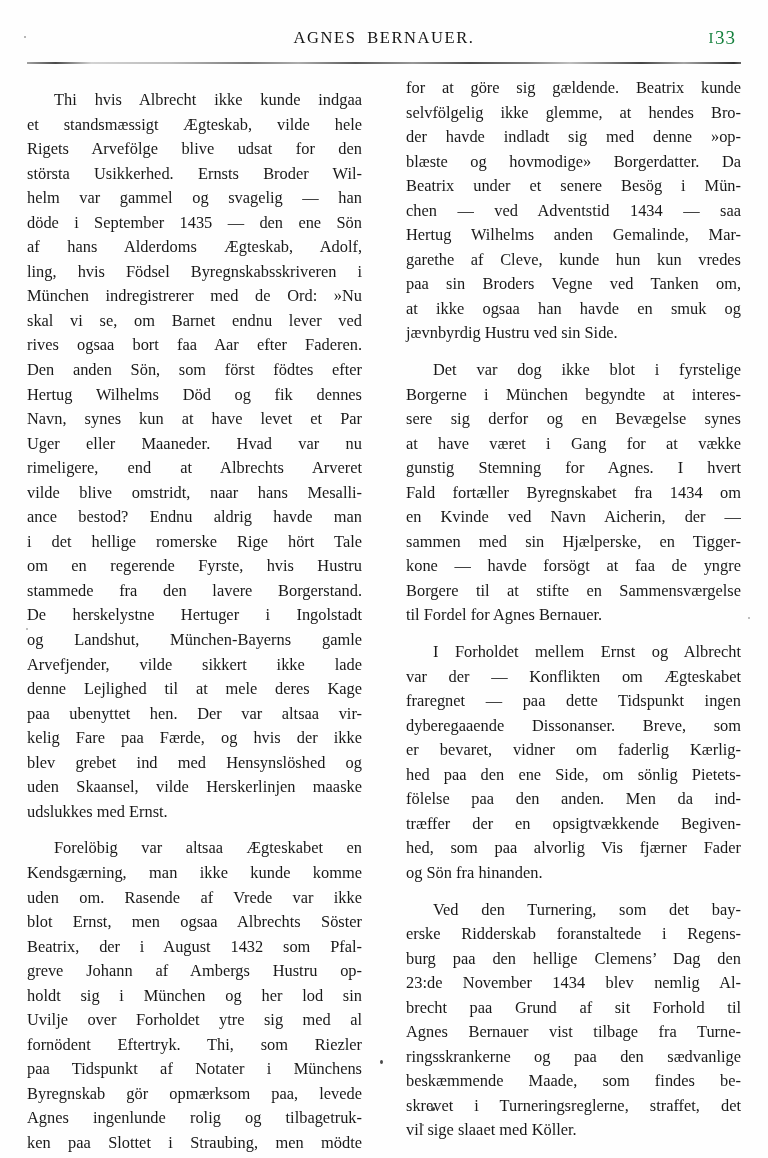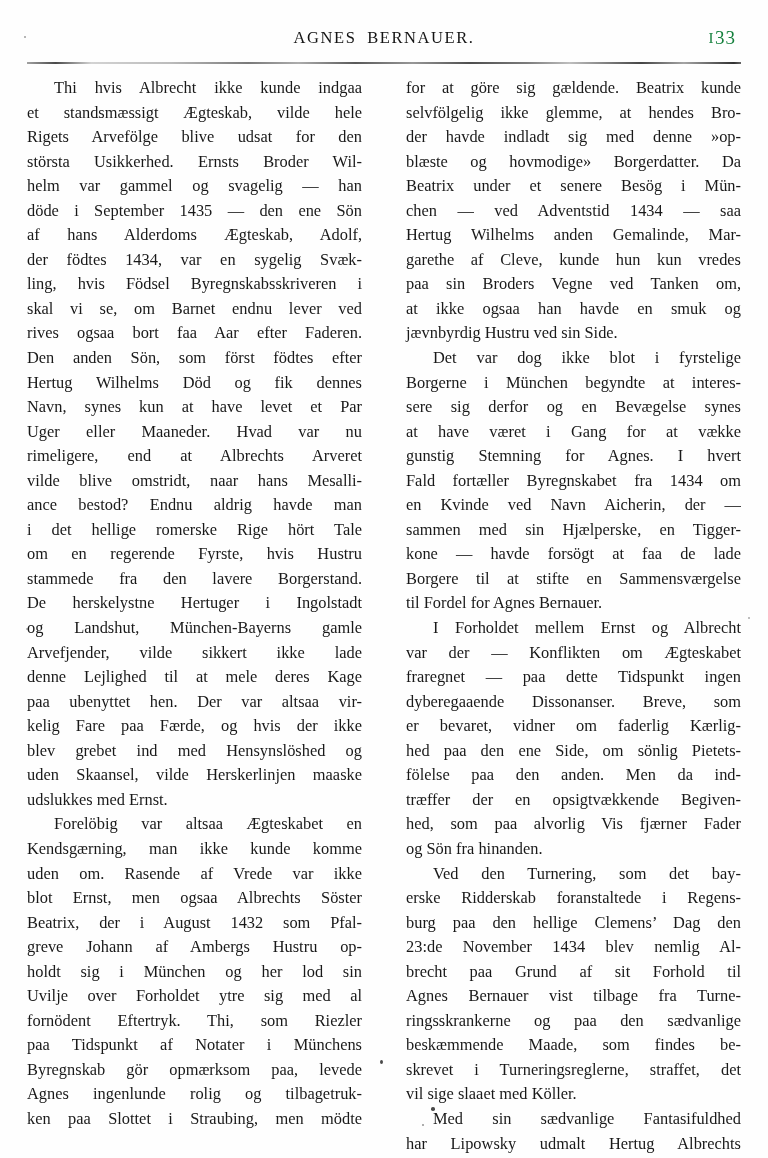--- a/index.html
+++ b/index.html
@@ -110,20 +110,21 @@
     text-align-last: justify;
     white-space: normal;
   }
   .line.last {
     text-align: right;
     text-align-last: left;
     white-space: pre;
   }
   .line.first {
     text-indent: 27px;
+    margin-top: 12px;
   }
 
   
   .speck {
     position: absolute;
     background: #2a2a2a;
     border-radius: 50%;
     opacity: 0.85;
   }
   .speck.s1 { left: 380px; top: 1060px; width: 3px; height: 4px; }
@@ -148,22 +149,22 @@
   <div class="columns">
     <div class="col" id="col-0">
         <p class="para">
           <span class="line just first">Thi hvis Albrecht ikke kunde indgaa</span>
           <span class="line just">et standsmæssigt Ægteskab, vilde hele</span>
           <span class="line just">Rigets Arvefölge blive udsat for den</span>
           <span class="line just">största Usikkerhed.  Ernsts Broder Wil-</span>
           <span class="line just">helm var gammel og svagelig — han</span>
           <span class="line just">döde i September 1435 — den ene Sön</span>
           <span class="line just">af hans Alderdoms Ægteskab, Adolf,</span>
-          <span class="line just">der födtes 1434, var en sygelig Svæk-</span>
           <span class="line just">ling, hvis Födsel Byregnskabsskriveren i</span>
+          <span class="line just">München indregistrerer med de Ord: »Nu</span>
           <span class="line just">skal vi se, om Barnet endnu lever ved</span>
           <span class="line just">rives ogsaa bort faa Aar efter Faderen.</span>
           <span class="line just">Den anden Sön, som först födtes efter</span>
           <span class="line just">Hertug Wilhelms Död og fik dennes</span>
           <span class="line just">Navn, synes kun at have levet et Par</span>
           <span class="line just">Uger eller Maaneder.  Hvad var nu</span>
           <span class="line just">rimeligere, end at Albrechts Arveret</span>
           <span class="line just">vilde blive omstridt, naar hans Mesalli-</span>
           <span class="line just">ance bestod? Endnu aldrig havde man</span>
           <span class="line just">i det hellige romerske Rige hört Tale</span>
@@ -211,21 +212,21 @@
         </p>
         <p class="para">
           <span class="line just first">Det var dog ikke blot i fyrstelige</span>
           <span class="line just">Borgerne i München begyndte at interes-</span>
           <span class="line just">sere sig derfor og en Bevægelse synes</span>
           <span class="line just">at have været i Gang for at vække</span>
           <span class="line just">gunstig Stemning for Agnes.  I hvert</span>
           <span class="line just">Fald fortæller Byregnskabet fra 1434 om</span>
           <span class="line just">en Kvinde ved Navn Aicherin, der —</span>
           <span class="line just">sammen med sin Hjælperske, en Tigger-</span>
-          <span class="line just">kone — havde forsögt at faa de lade</span>
+          <span class="line just">kone — havde forsögt at faa de yngre</span>
           <span class="line just">Borgere til at stifte en Sammensværgelse</span>
           <span class="line last">til Fordel for Agnes Bernauer.</span>
         </p>
         <p class="para">
           <span class="line just first">I Forholdet mellem Ernst og Albrecht</span>
           <span class="line just">var der — Konflikten om Ægteskabet</span>
           <span class="line just">fraregnet — paa dette Tidspunkt ingen</span>
           <span class="line just">dyberegaaende Dissonanser.  Breve, som</span>
           <span class="line just">er bevaret, vidner om faderlig Kærlig-</span>
           <span class="line just">hed paa den ene Side, om sönlig Pietets-</span>

